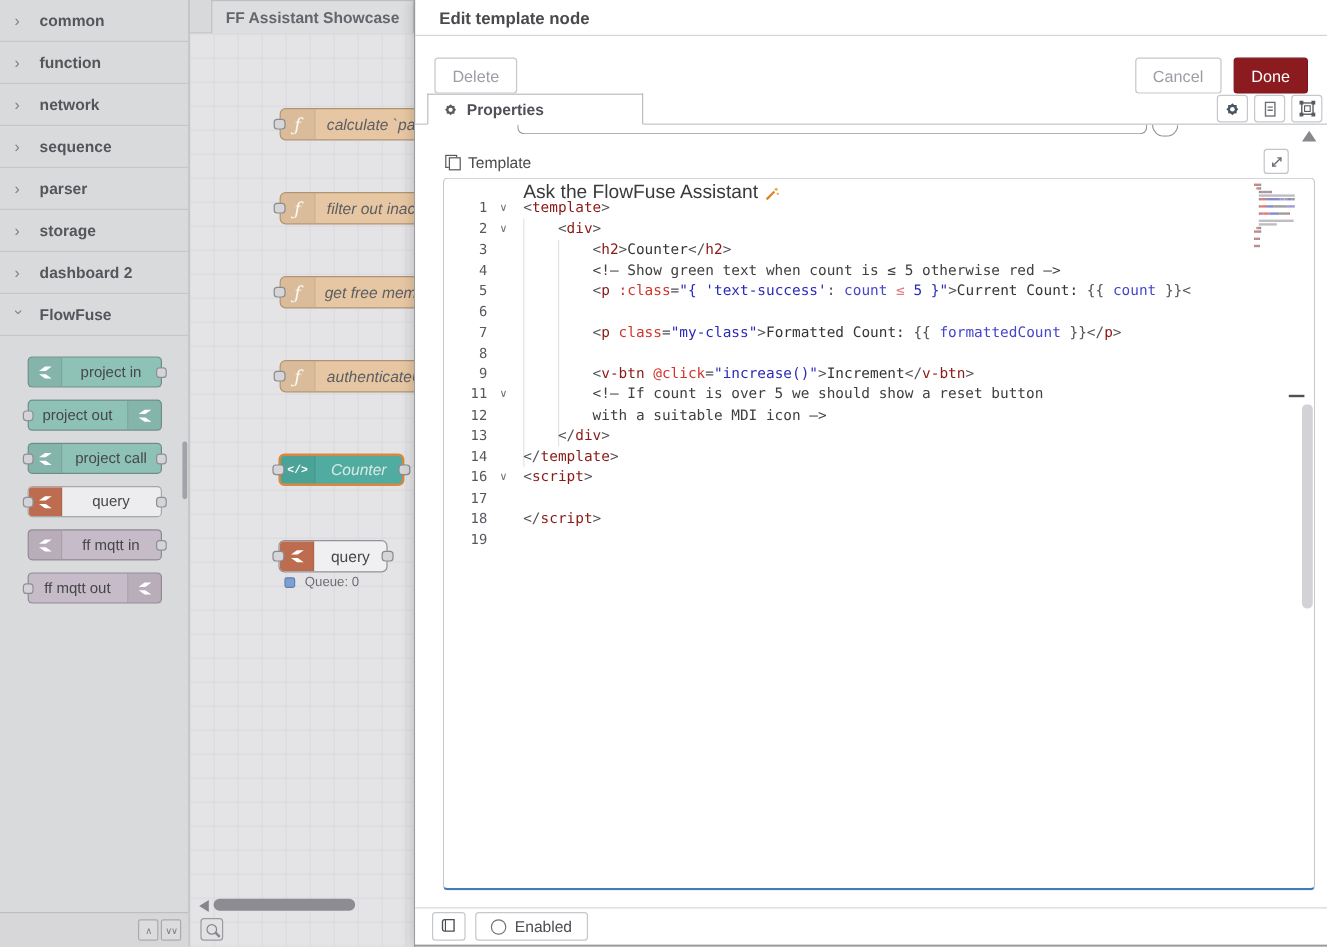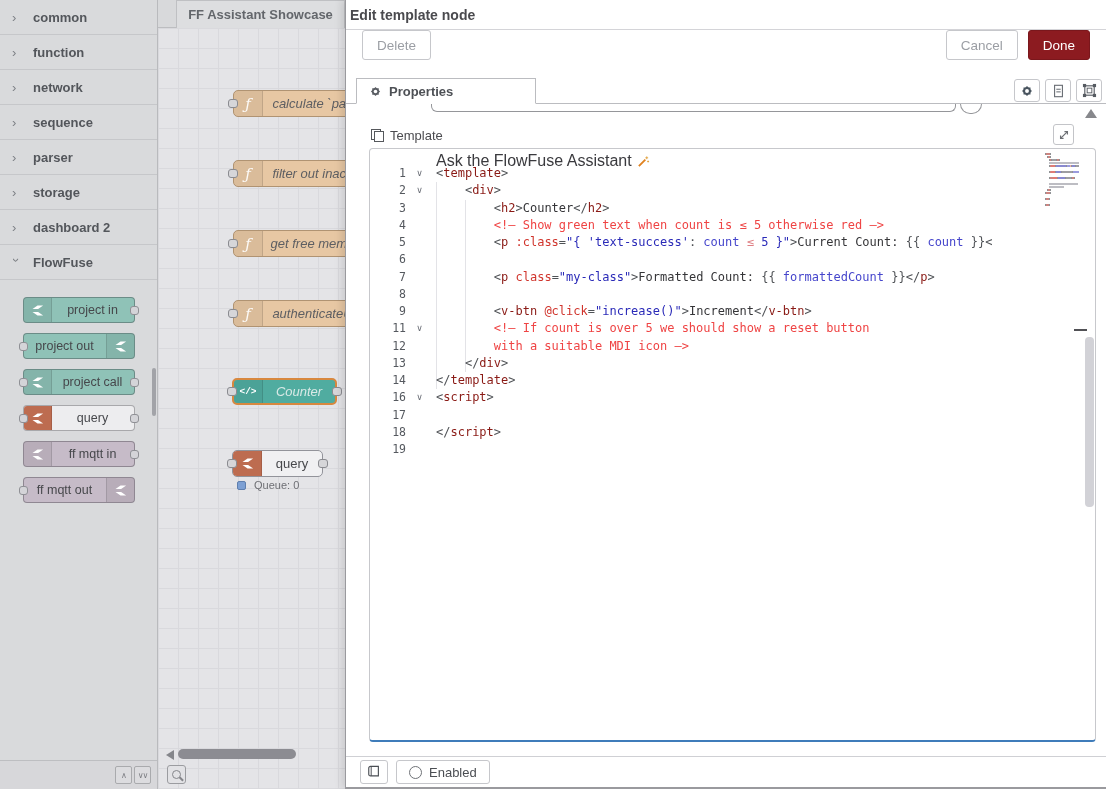--- a/index.html
+++ b/index.html
@@ -88,23 +88,23 @@
     border-top:5px solid transparent; border-bottom:5px solid transparent; border-right:8px solid #85868b; }
   .h-thumb { position:absolute; left:20px; top:0; width:118px; height:10px; background:#8c8c92; border-radius:5px; }
   .zoom-btn { position:absolute; left:9px; bottom:5px; width:19px; height:19px;
     background:#e2e2e5; border:1px solid #9b9ca0; border-radius:3px;
     display:flex; align-items:center; justify-content:center; cursor:pointer; }
 
   
   .tray { position:absolute; left:345px; top:0; width:761px; height:789px; background:#fff;
     border-left:1px solid #9a9a9e; border-bottom:2px solid #9a9a9e;
     box-shadow:-3px 0 8px rgba(0,0,0,0.12); z-index:5; display:flex; flex-direction:column; }
-  .tray-header { height:30px; line-height:30px; padding-left:4px; font-size:14px;
+  .tray-header { height:30px; line-height:30px; padding-left:20px; font-size:14px;
     font-weight:bold; color:#4a4a4e; border-bottom:1px solid #d4d4d8; }
-  .tray-toolbar { height:48px; display:flex; align-items:flex-start; padding:0 16px; gap:10px; }
+  .tray-toolbar { height:48px; display:flex; align-items:flex-end; padding:0 16px; gap:10px; }
   .tbtn { height:30px; padding:0 14px; background:#fff; border:1px solid #c6c7cb; border-radius:3px;
     font-size:13.5px; color:#9b9ea4; cursor:pointer; font-family:"Liberation Sans",sans-serif; }
   .tbtn.done { background:#8c1b20; border-color:#7a171c; color:#fff; }
   .spacer { flex:1; }
   .tray-tabbar { height:26px; border-bottom:1px solid #bbbcc0; position:relative; padding-left:10px; }
   .tab-props { position:relative; z-index:2; width:180px; height:26px; margin-bottom:-1px;
     background:#fff; border:1px solid #bbbcc0; border-bottom:1px solid #fff;
     display:flex; align-items:center; gap:7px; padding-left:12px;
     font-size:13px; font-weight:bold; color:#4e5156; cursor:pointer; }
   .tabbar-icons { position:absolute; right:4px; top:1px; display:flex; gap:5px; }
@@ -135,21 +135,21 @@
   .code-lines { position:absolute; left:0; top:16px; right:0; z-index:1; }
   .cl { display:flex; height:17.25px; line-height:17.25px; }
   .gut { width:42px; text-align:right; padding-right:6px; color:#55595f;
     font-family:"DejaVu Sans Mono",monospace; font-size:11.5px; }
   .fold { width:15px; text-align:center; color:#6a6e76; font-size:9px; cursor:pointer; }
   .cl pre { font-family:"DejaVu Sans Mono",monospace; font-size:12px; line-height:17.25px;
     white-space:pre; padding-left:9px; }
   .guide { position:absolute; width:1px; background:#e3e3e7; z-index:0; }
   .tk-d{color:#4f5256} .tk-tag{color:#8a1a15} .tk-attr{color:#d0342c}
   .tk-str{color:#2a2ab8} .tk-var{color:#4646cc} .tk-op{color:#df7f84}
-  .tk-num{color:#2a2ab8} .tk-txt{color:#353538} .tk-cmt{color:#ef4444}
+  .tk-num{color:#2a2ab8} .tk-txt{color:#353538} .tk-cmt{color:#404040}
   .minimap { position:absolute; top:4px; right:14px; width:36px; z-index:2; }
   .mm-row { height:2px; margin-bottom:1px; display:flex; }
   .mm-seg { height:2px; display:inline-block; opacity:0.65; }
   .ov-dash { position:absolute; right:8px; top:180px; width:13px; height:2px; background:#515155; }
   .v-thumb { position:absolute; right:1px; top:188px; width:9px; height:170px;
     background:#d2d2d7; border-radius:4px; cursor:pointer; }
 
   
   .tray-footer { height:31px; border-top:1px solid #cfd0d4; display:flex; align-items:center;
     padding:0 14px; gap:8px; background:#fff; }

